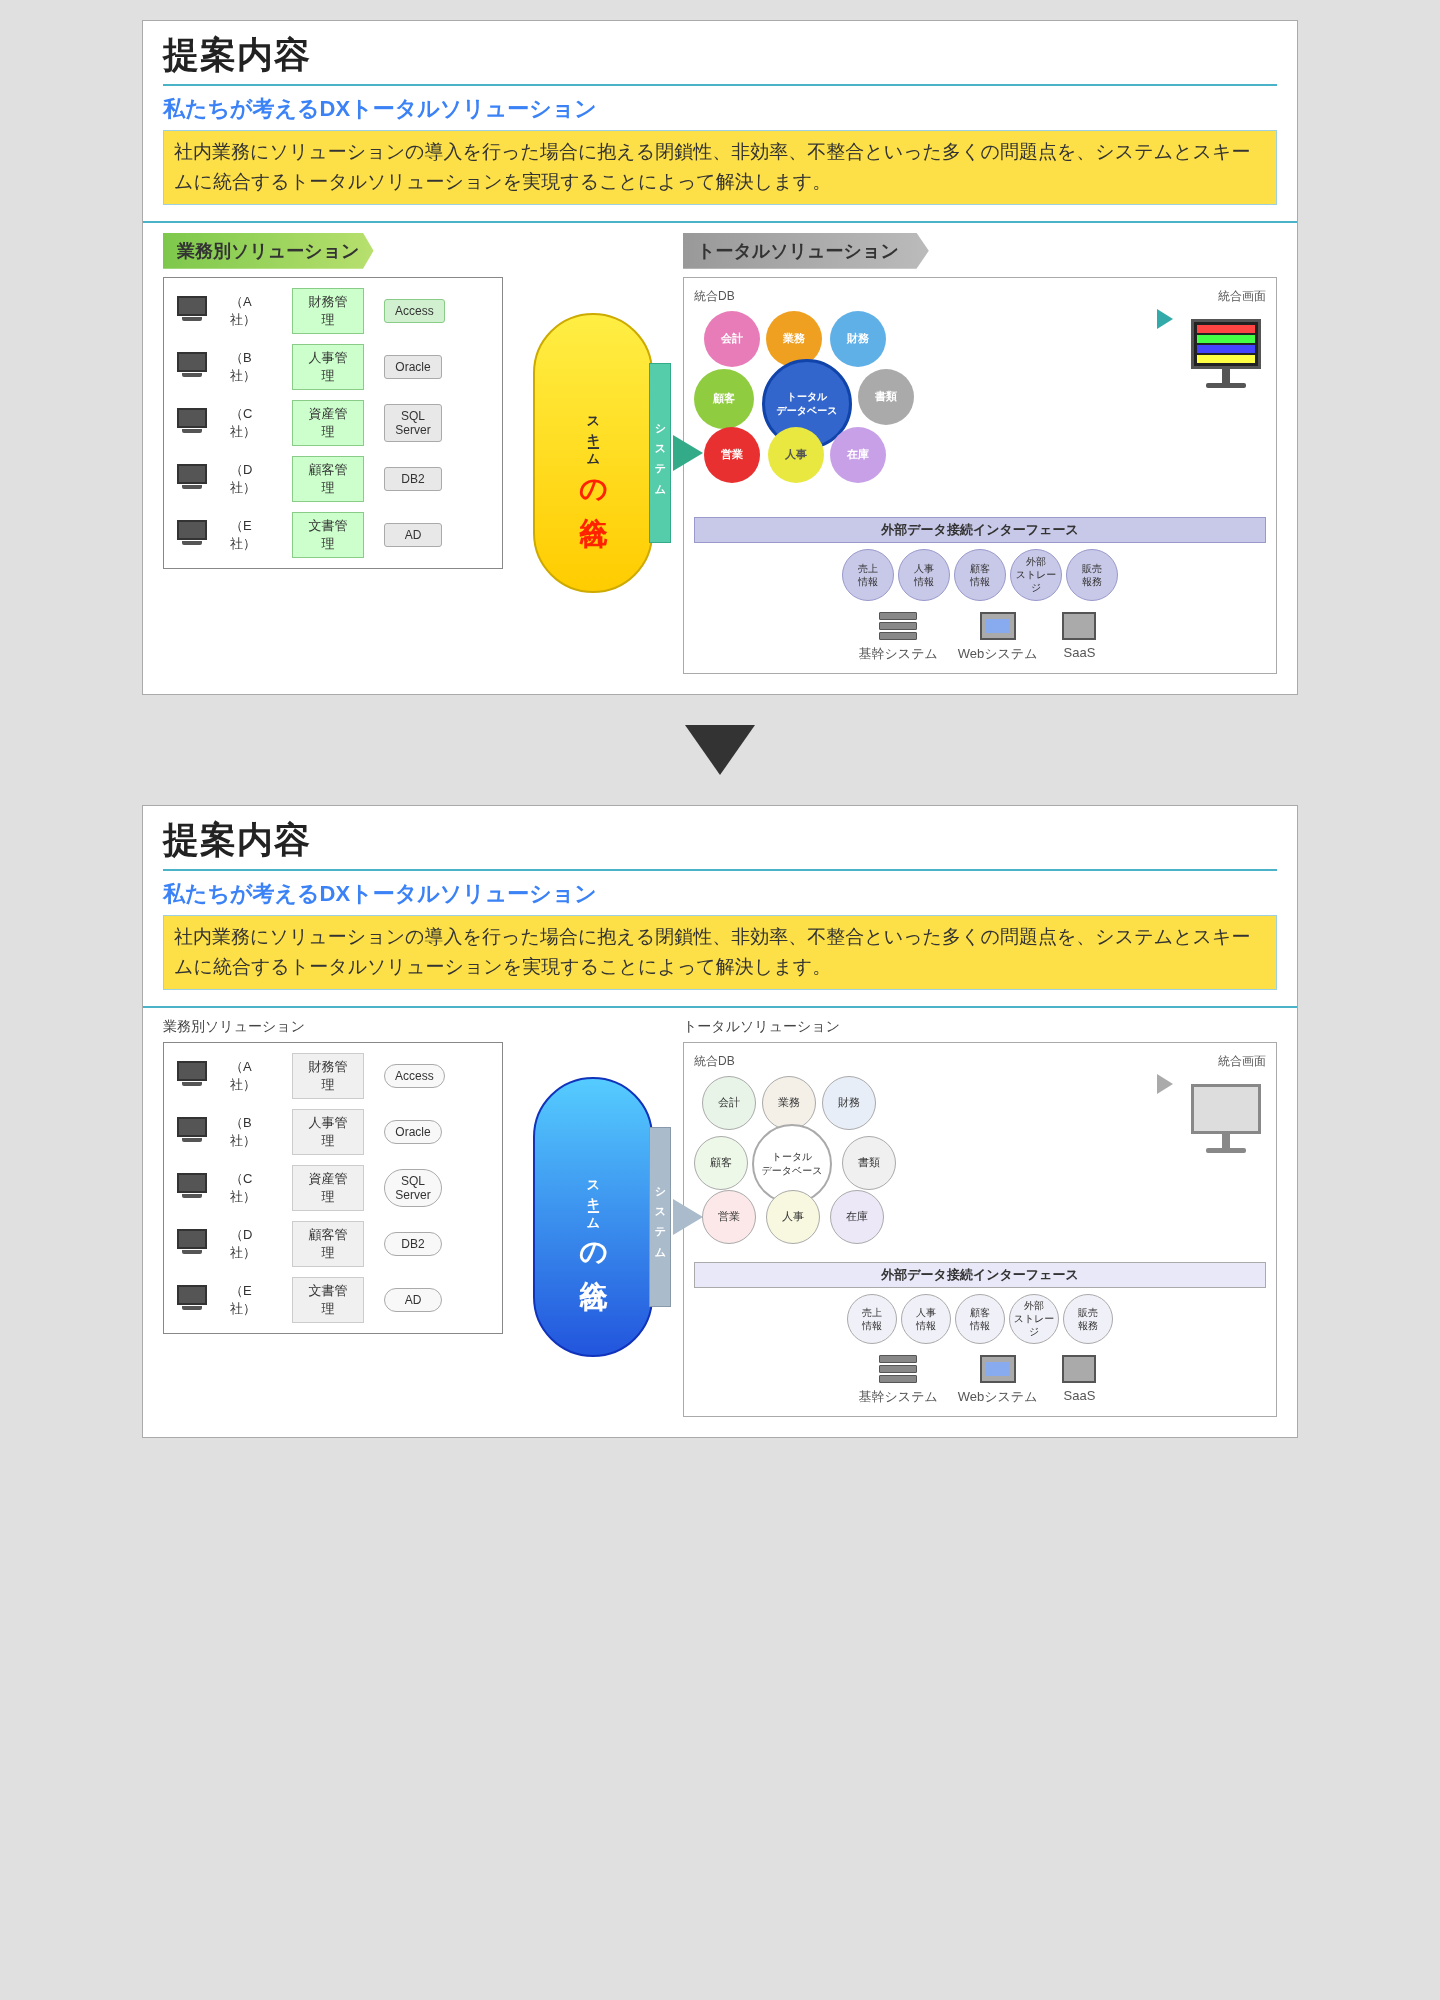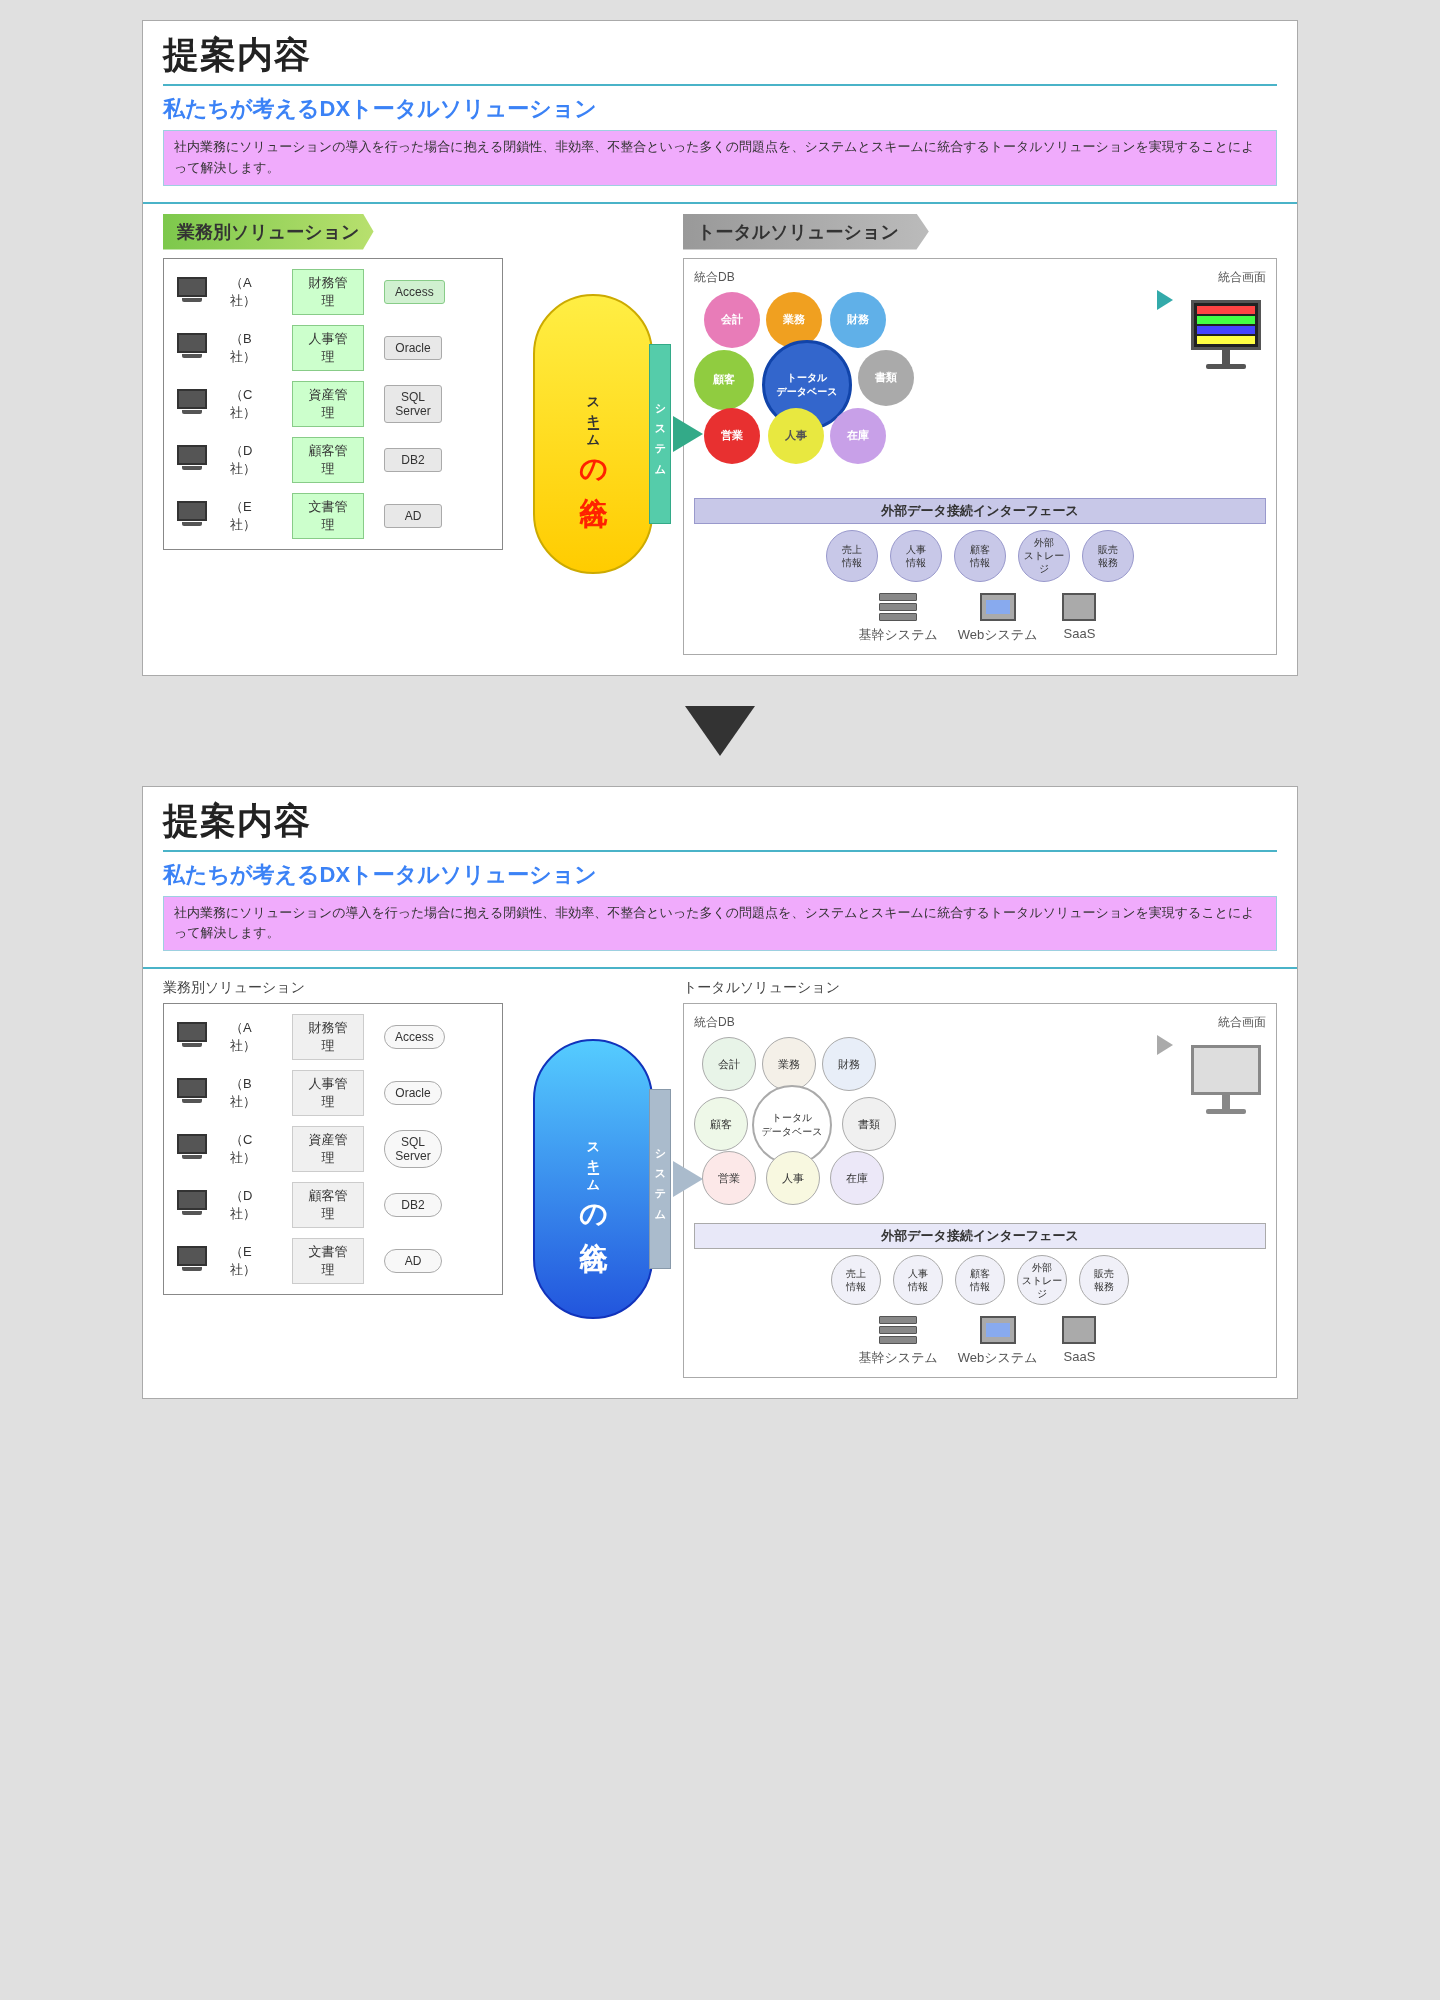--- a/index.html
+++ b/index.html
@@ -36,23 +36,23 @@
     }
 
     .slide-subtitle {
       font-size: 22px;
       font-weight: bold;
       color: #3b82f6;
       margin: 8px 0 4px 0;
     }
 
     .slide-desc {
-      font-size: 13px;
-      color: #333;
-      background: #f0abfc;
+      font-size: 19px;
+      color: #333;
+      background: #fde047;
       border: 1px solid #9dd0e0;
       padding: 6px 10px;
       margin: 6px 0 10px 0;
       line-height: 1.6;
     }
 
     .diagram-area {
       display: flex;
       flex-direction: row;
       align-items: stretch;
@@ -351,21 +351,21 @@
       text-align: center;
       font-size: 13px;
       padding: 3px;
       color: #333;
       font-weight: bold;
     }
 
     .ext-bubbles {
       display: flex;
       flex-direction: row;
-      gap: 12px;
+      gap: 4px;
       margin-top: 6px;
       justify-content: center;
     }
 
     .ext-bubble {
       background: #c8c8e8;
       border: 1px solid #9999cc;
       border-radius: 50%;
       width: 52px;
       height: 52px;

